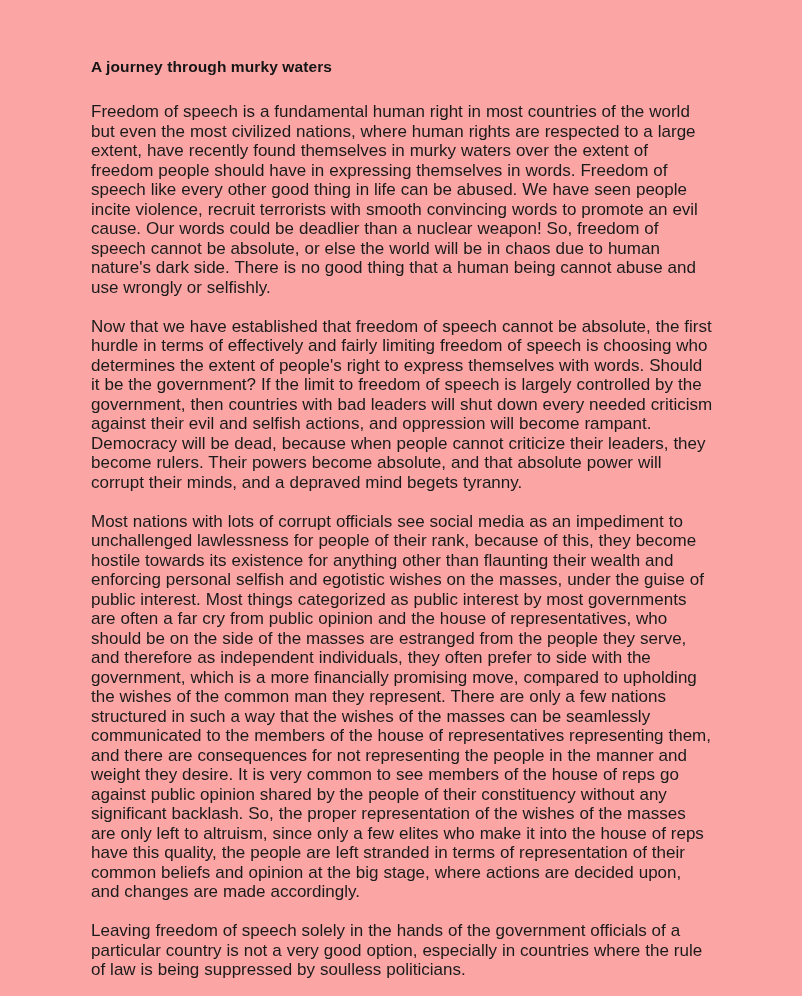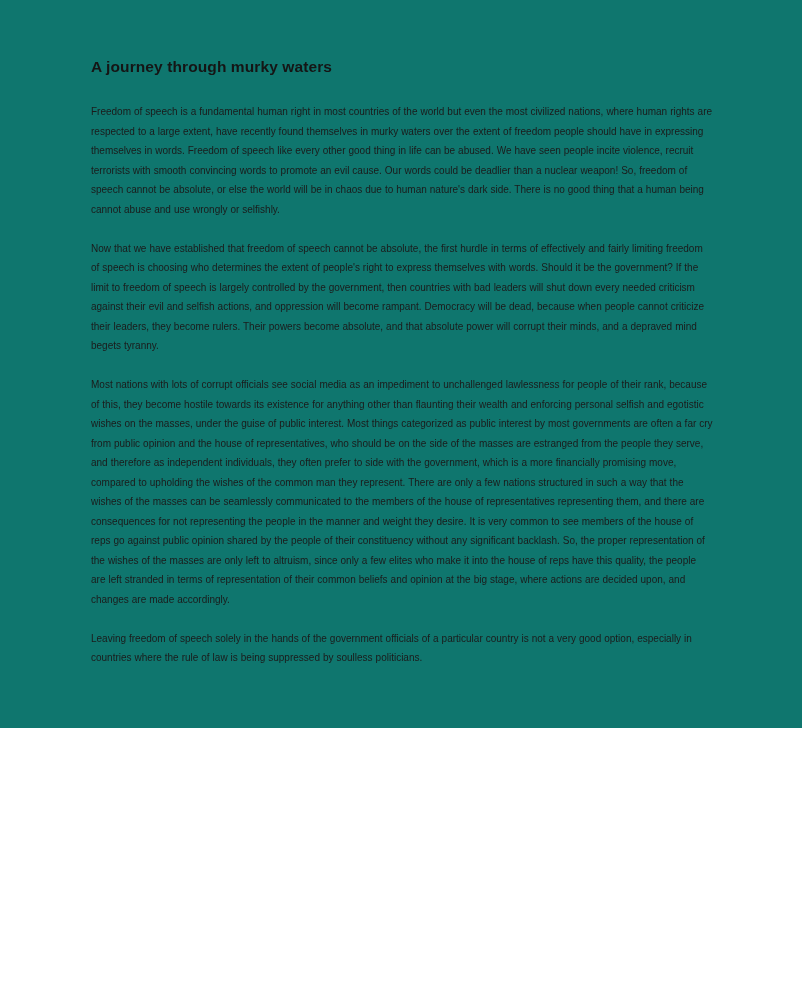--- a/index.html
+++ b/index.html
@@ -3,41 +3,41 @@
 <meta charset="utf-8">
 <style>
   html, body {
     margin: 0;
     padding: 0;
     background: #ffffff;
   }
   .page {
     position: relative;
     width: 802px;
-    height: 728px;
-    background: #0f766e;
+    height: 996px;
+    background: #fca5a5;
     overflow: hidden;
     font-family: "Liberation Sans", "DejaVu Sans", sans-serif;
     color: #1b1b1b;
   }
   .content {
     position: absolute;
     left: 91px;
     top: 58px;
     width: 622px;
   }
   .doc-title {
     font-size: 15.5px;
     font-weight: bold;
     color: #151515;
     margin: 0 0 26px 0;
     letter-spacing: 0.1px;
   }
   .doc-paragraph {
-    font-size: 10px;
+    font-size: 17px;
     line-height: 19.5px;
     margin: 0 0 19.5px 0;
     color: #1b1b1b;
     text-align: left;
     word-spacing: 0.2px;
   }
   .doc-paragraph:last-child {
     margin-bottom: 16px;
   }
 </style>

